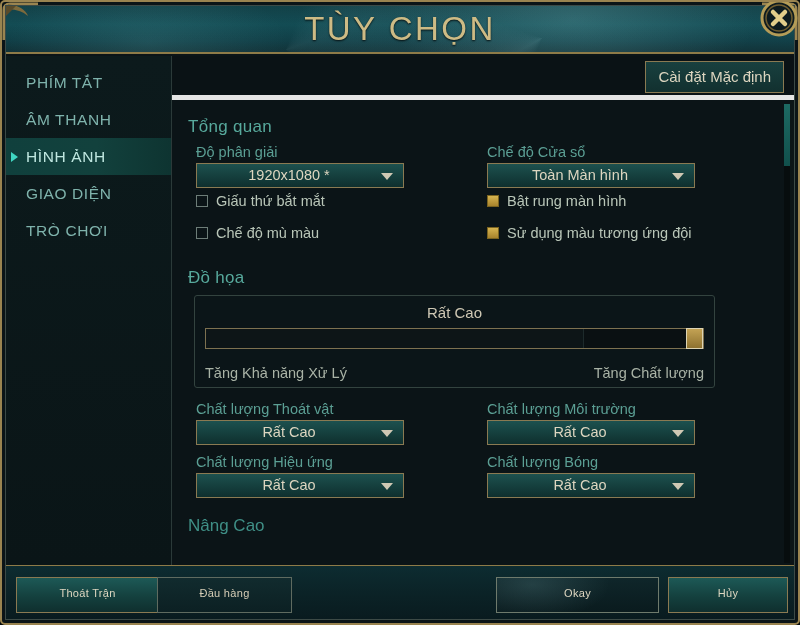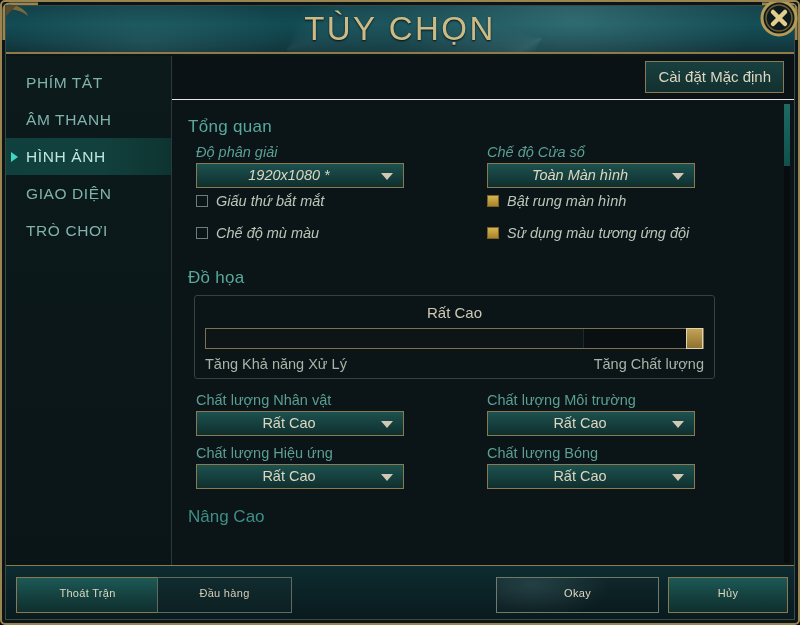--- a/index.html
+++ b/index.html
@@ -108,21 +108,21 @@
   }
 
   
   #content {
     flex:1; position:relative;
     background:#0b1417;
     overflow:hidden;
   }
   #topbar {
     height: 44px;
-    border-bottom: 1px solid #e5e5e5;
+    border-bottom: 5px solid #e5e5e5;
     position:relative;
     background:#0a1215;
   }
   #default-btn {
     position:absolute; right:10px; top:5px;
     height:32px; line-height:30px;
     padding:0 12px;
     background: linear-gradient(180deg,#18403f 0%, #12302f 100%);
     border:1px solid #8a7a52;
     color:#ddd6c0;
@@ -141,21 +141,21 @@
     font-size:17px;
     margin: 6px 0 7px 2px;
     letter-spacing:.3px;
   }
   .field-label {
     color:#5b9f94;
     font-size:14.5px;
     margin: 0 0 3px 10px;
   }
 
-  .row2 { display:flex;font-style:italic; }
+  .row2 { display:flex; }
   .col  { width: 300px; }
   .col.right { width:300px; }
 
   
   .dropdown {
     position:relative;
     width:208px;
     height:25px;
     margin-left:10px;
     background: linear-gradient(180deg,#1d514f 0%, #164240 45%, #0f2f2e 100%);
@@ -225,21 +225,21 @@
     border-right:1px solid #1d2a2b;
   }
   #slider-handle {
     position:absolute; top:-1px;
     width:17px; height:21px;
     background: linear-gradient(180deg,#c3a254 0%, #8e7230 100%);
     border:1px solid #ddd4b4;
   }
   .slider-ends {
     display:flex; justify-content:space-between;
-    margin-top:7px;
+    margin-top:16px;
     font-size:14.5px;
     color:#a9b3a6;
   }
 
   
   #quality-grid { margin-top:13px; }
   .q-row { display:flex; margin-bottom:9px; }
   .q-cell { width:300px; }
 
   #advanced-title {
@@ -412,21 +412,21 @@
           </div>
           <div class="slider-ends">
             <span>Tăng Khả năng Xử Lý</span>
             <span>Tăng Chất lượng</span>
           </div>
         </div>
 
         <div id="quality-grid">
           <div class="q-row">
             <div class="q-cell">
-              <div class="field-label">Chất lượng Nhân vật</div>
+              <div class="field-label">Chất lượng Thoát vật</div>
               <div class="dropdown">
                 <span class="dd-value">Rất Cao</span>
                 <span class="dd-arrow"></span>
               </div>
             </div>
             <div class="q-cell">
               <div class="field-label">Chất lượng Môi trường</div>
               <div class="dropdown">
                 <span class="dd-value">Rất Cao</span>
                 <span class="dd-arrow"></span>

